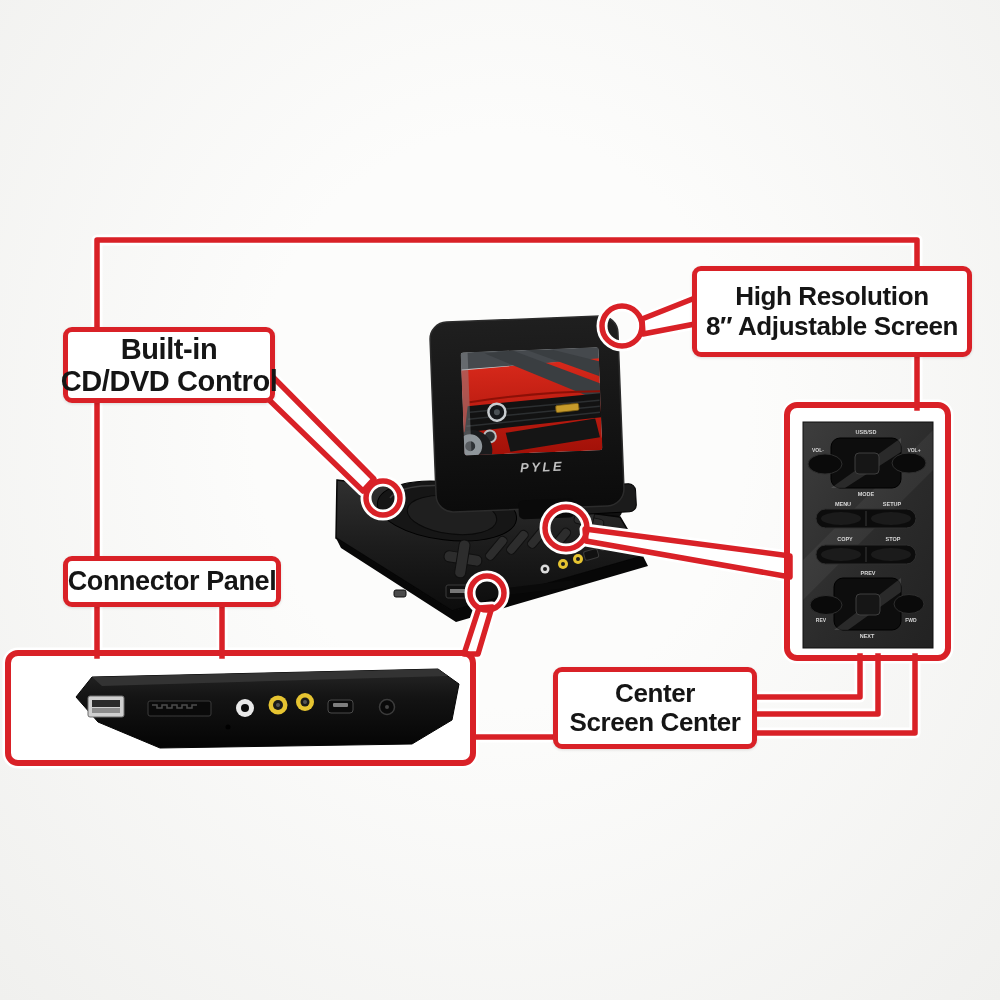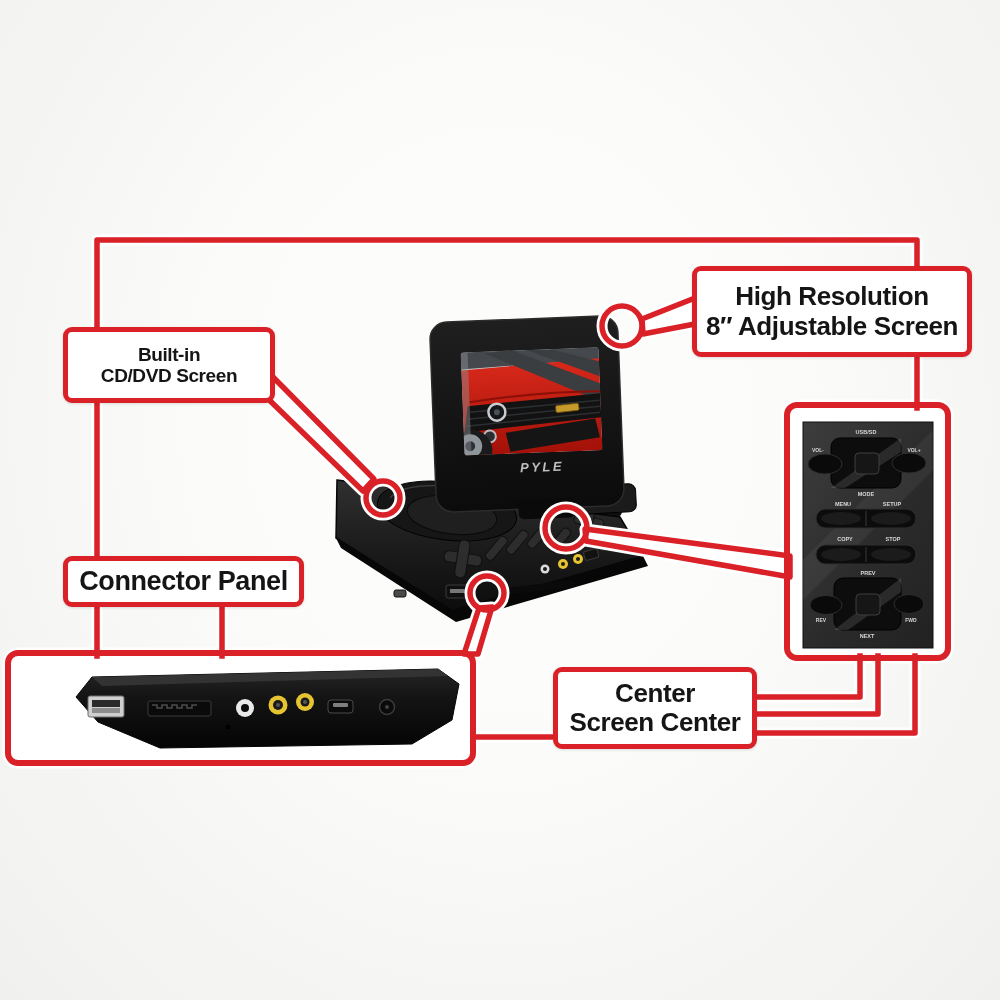--- a/index.html
+++ b/index.html
@@ -20,23 +20,23 @@
     display:flex;flex-direction:column;align-items:center;justify-content:center;
     text-align:center;
     color:#151515;
     font-weight:700;
     letter-spacing:-0.4px;
     line-height:1.12;
     box-shadow:0 1px 3px rgba(0,0,0,0.12);
     z-index:30;
   }
   .callout .ln{display:block;white-space:nowrap;}
-  #box-cd{left:63px;top:327px;width:212px;height:76px;font-size:19px;}
+  #box-cd{left:63px;top:327px;width:212px;height:76px;font-size:29px;}
   #box-screen{left:692px;top:266px;width:280px;height:91px;font-size:26px;}
-  #box-connector{left:63px;top:556px;width:241px;height:51px;font-size:27px;}
+  #box-connector{left:63px;top:556px;width:218px;height:51px;font-size:27px;}
   #box-console{left:553px;top:667px;width:204px;height:82px;font-size:26px;}
 </style>
 </head>
 <body>
 
 <div id="canvas">
 
 <svg class="layer" viewBox="0 0 1000 1000">
   <defs>
     <linearGradient id="deckGrad" x1="0" y1="0" x2="0" y2="1">
@@ -260,21 +260,21 @@
   <g fill="none" stroke="#d92127" stroke-width="5.5">
     <circle cx="383" cy="498" r="17"></circle>
     <circle cx="622" cy="326" r="20"></circle>
     <circle cx="566" cy="528" r="21"></circle>
     <circle cx="487" cy="593" r="17"></circle>
   </g>
 </svg>
 
 <div class="callout" id="box-cd">
   <span class="ln">Built-in</span>
-  <span class="ln">CD/DVD Screen</span>
+  <span class="ln">CD/DVD Control</span>
 </div>
 
 <div class="callout" id="box-screen">
   <span class="ln">High Resolution</span>
   <span class="ln">8″ Adjustable Screen</span>
 </div>
 
 <div class="callout" id="box-connector">
   <span class="ln">Connector Panel</span>
 </div>

